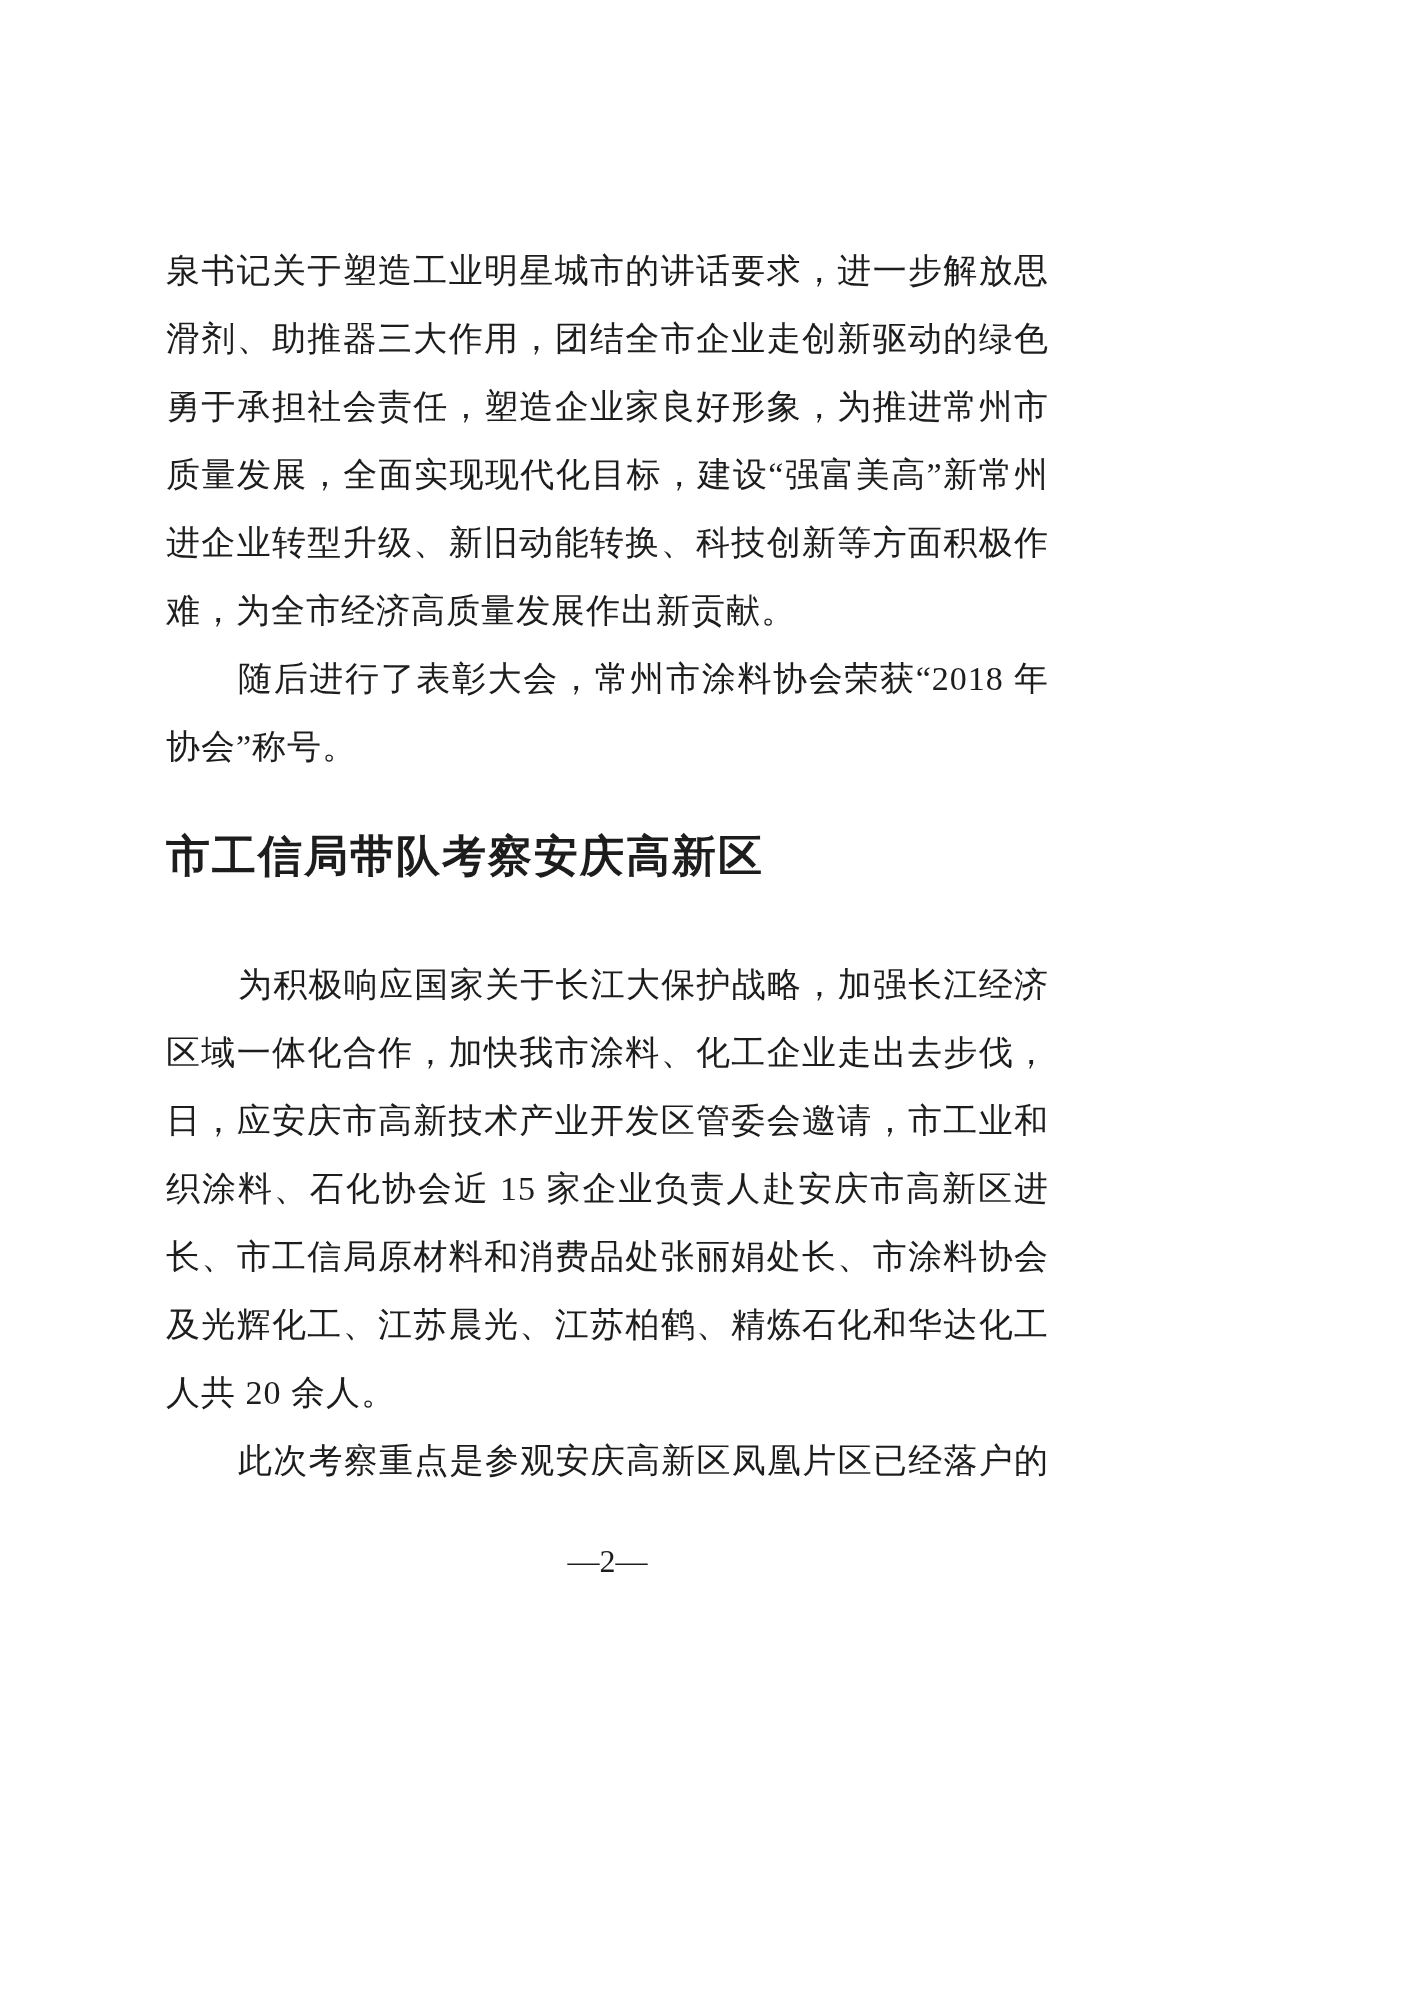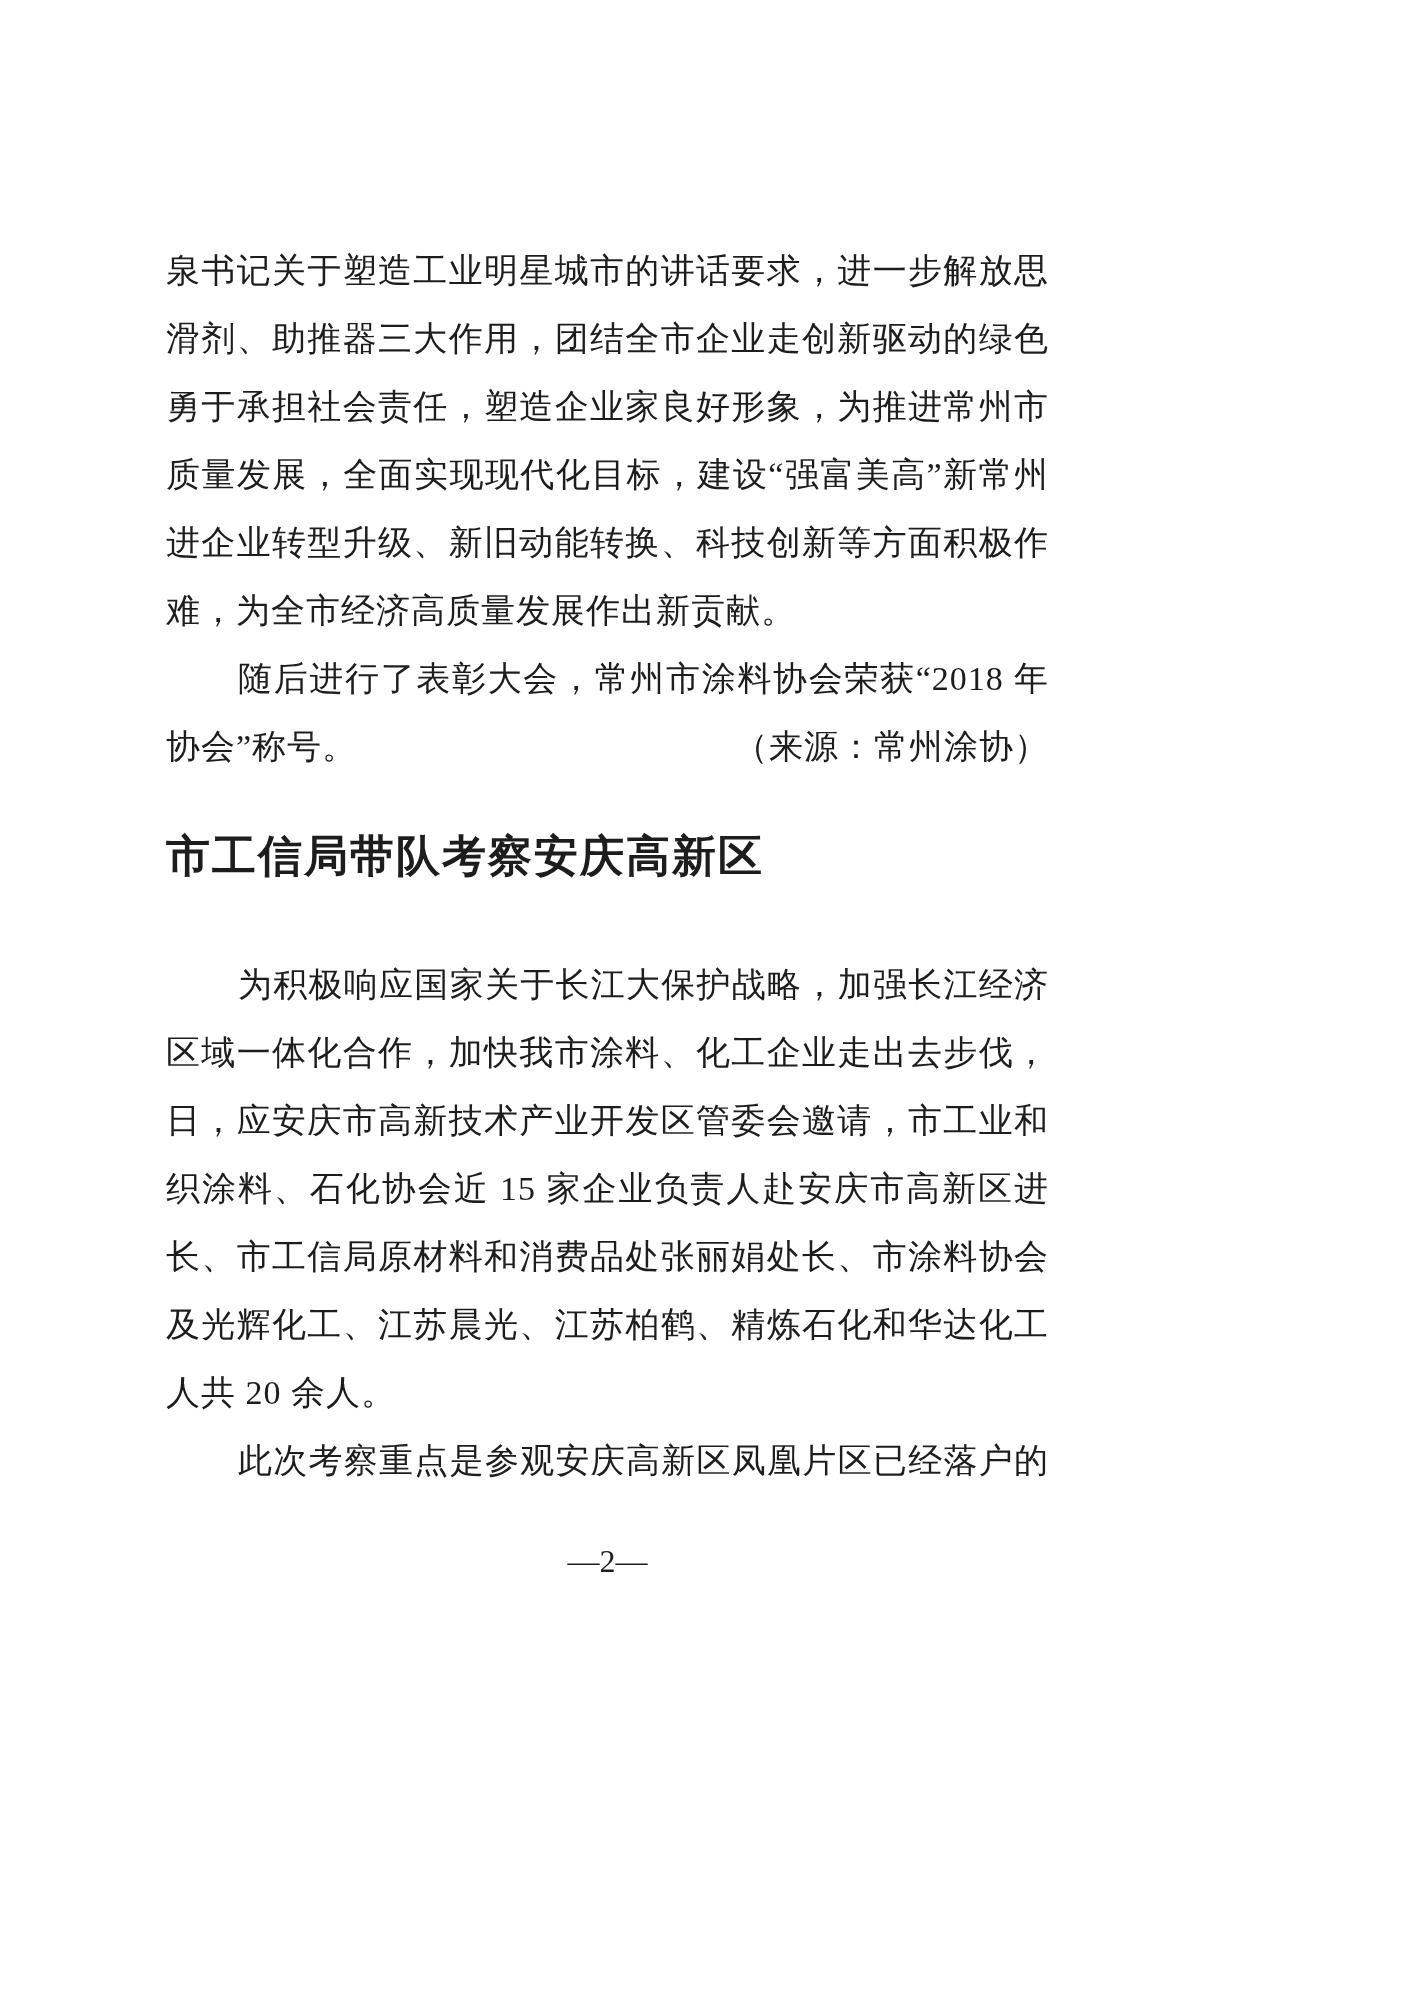--- a/index.html
+++ b/index.html
@@ -35,20 +35,21 @@
   .lastline {
     text-align: left;
   }
   .indent {
     text-indent: 72px;
   }
   .source-row {
     display: flex;
     justify-content: space-between;
     align-items: baseline;
+    flex-direction: column;
   }
   .heading {
     font-size: 44px;
     line-height: 56px;
     font-weight: bold;
     text-align: left;
     margin: 48px 0 66px 0;
     letter-spacing: 2px;
   }
   .footer {

